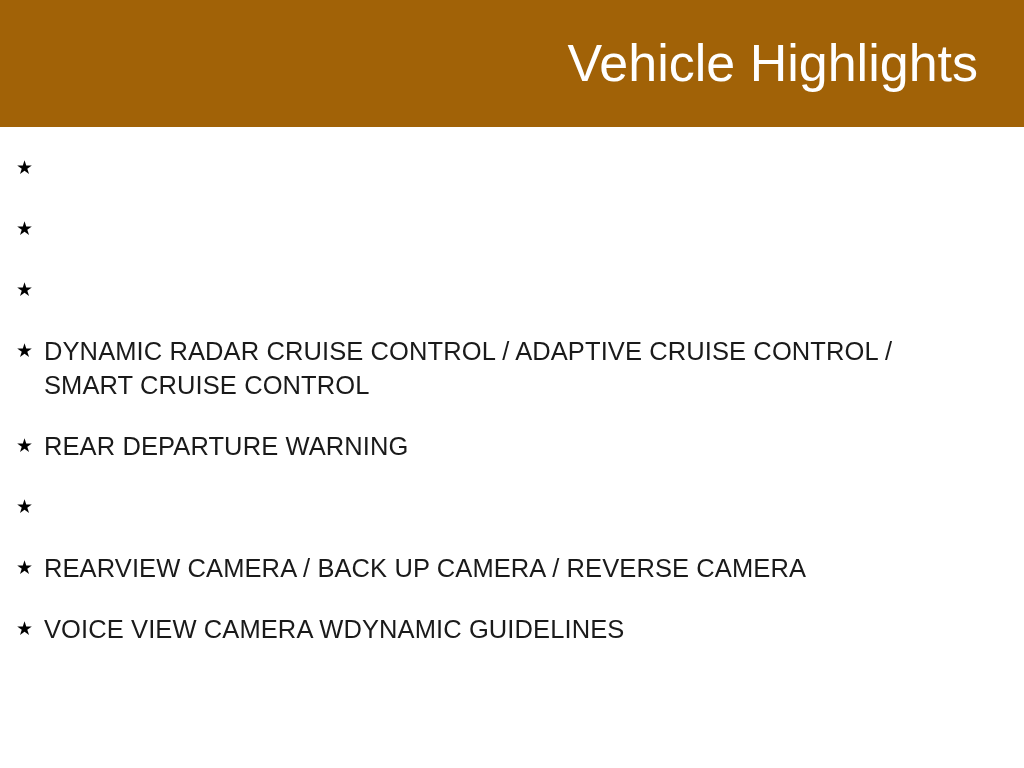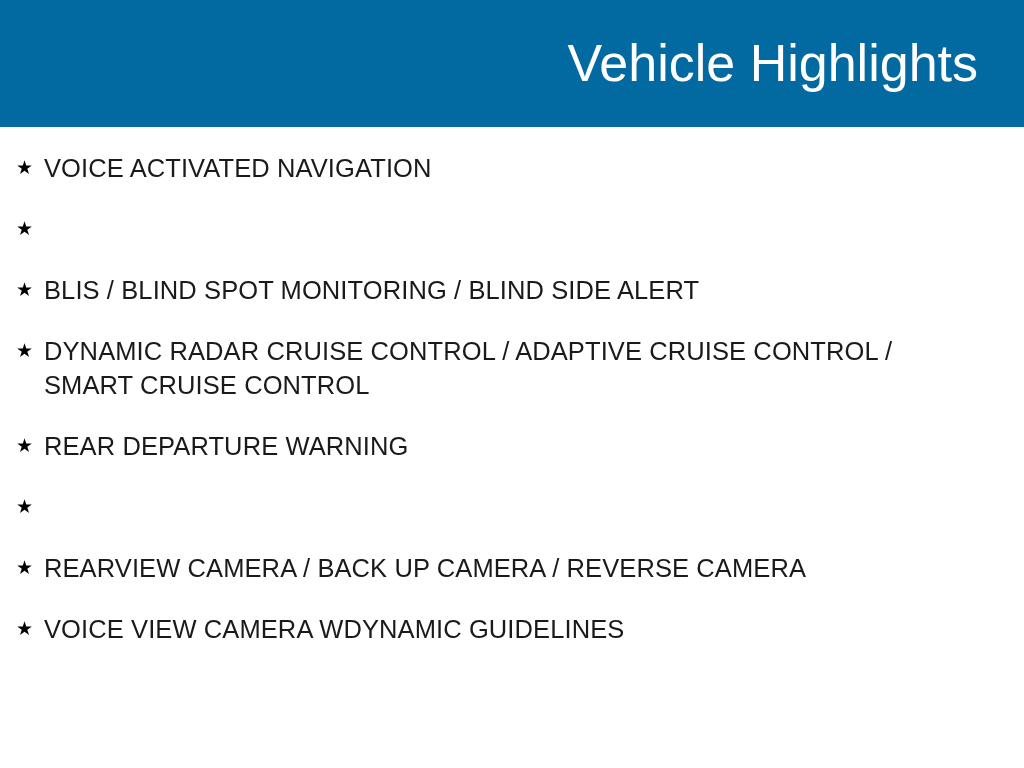--- a/index.html
+++ b/index.html
@@ -18,21 +18,21 @@
     width: 1024px;
     height: 768px;
     background: #ffffff;
   }
   .header-bar {
     position: absolute;
     left: 0;
     top: 0;
     width: 1024px;
     height: 127px;
-    background: #0369a1;
+    background: #a16207;
     display: flex;
     align-items: center;
     justify-content: flex-end;
     box-sizing: border-box;
     padding-right: 46px;
   }
   .header-title {
     color: #ffffff;
     font-size: 52px;
     font-weight: normal;
@@ -85,30 +85,28 @@
 
   <div class="header-bar">
     <div class="header-title">Vehicle Highlights</div>
   </div>
 
   <div class="content">
     <ul class="bullet-list">
 
       <li class="bullet-item">
         <span class="bullet-marker">★</span>
-        <span class="bullet-text">VOICE ACTIVATED NAVIGATION</span>
       </li>
 
       <li class="bullet-item">
         <span class="bullet-marker">★</span>
       </li>
 
       <li class="bullet-item">
         <span class="bullet-marker">★</span>
-        <span class="bullet-text">BLIS / BLIND SPOT MONITORING / BLIND SIDE ALERT</span>
       </li>
 
       <li class="bullet-item">
         <span class="bullet-marker">★</span>
         <span class="bullet-text">DYNAMIC RADAR CRUISE CONTROL / ADAPTIVE CRUISE CONTROL / SMART CRUISE CONTROL</span>
       </li>
 
       <li class="bullet-item">
         <span class="bullet-marker">★</span>
         <span class="bullet-text">REAR DEPARTURE WARNING</span>

